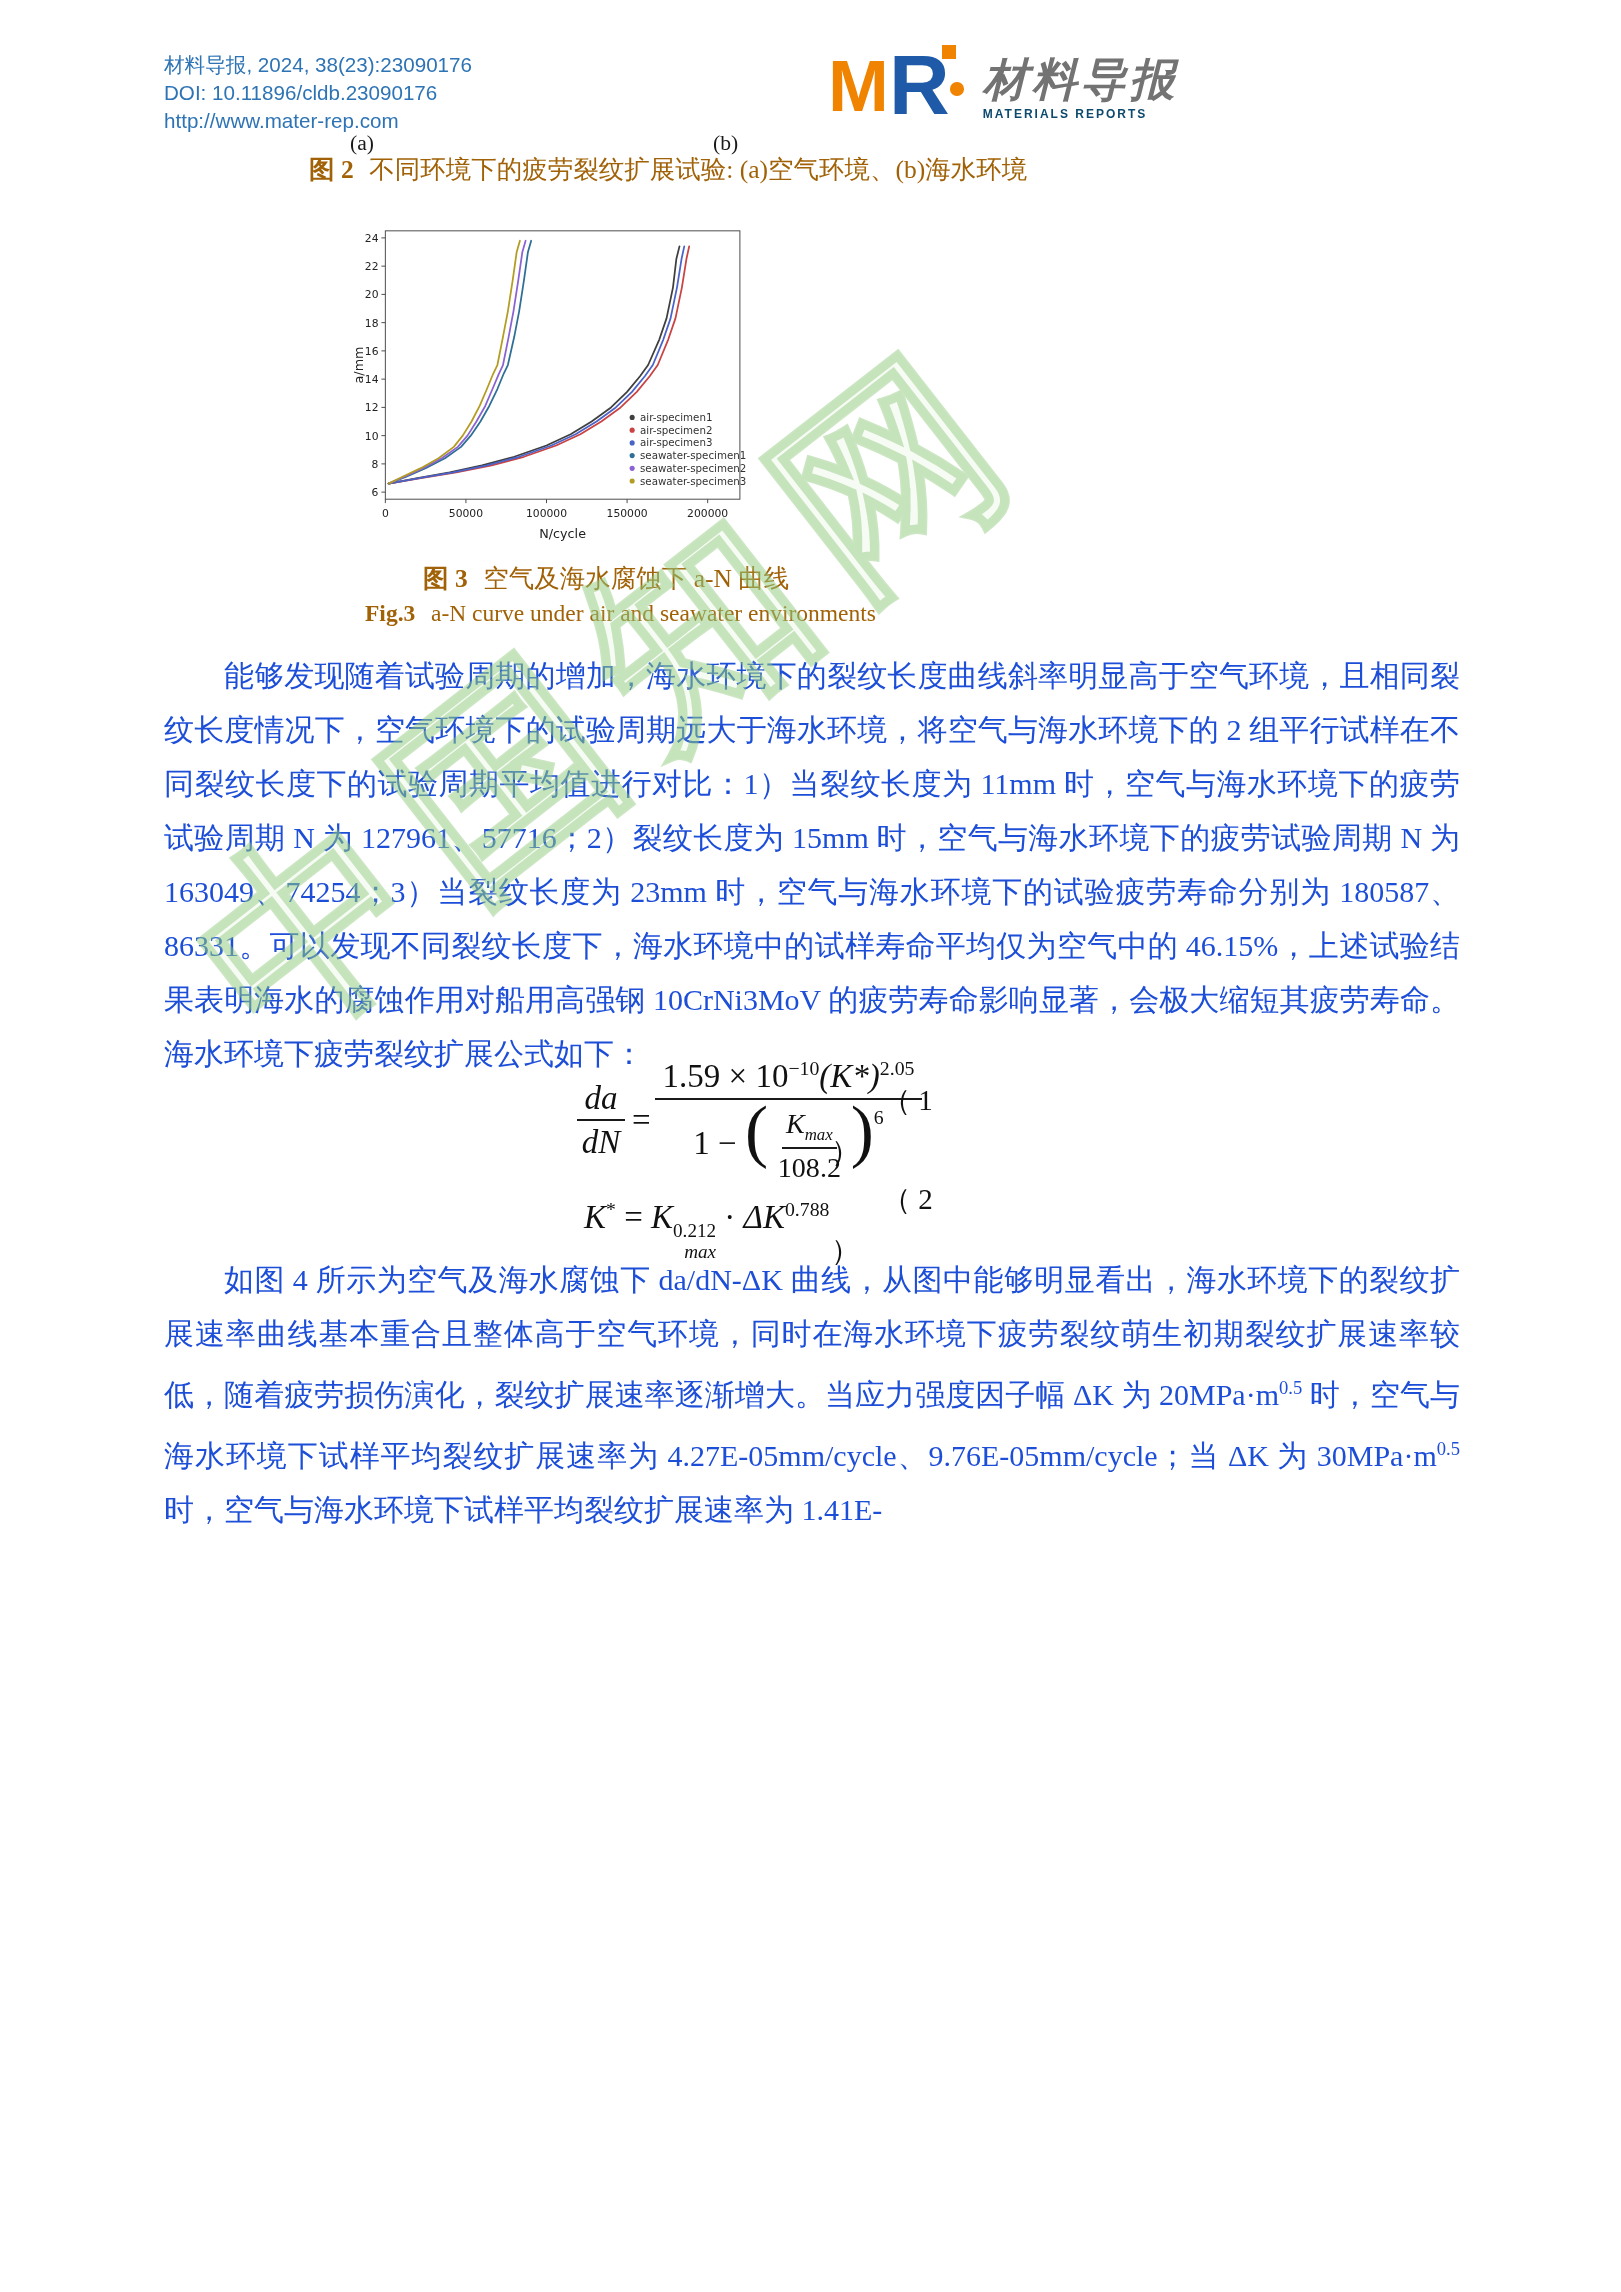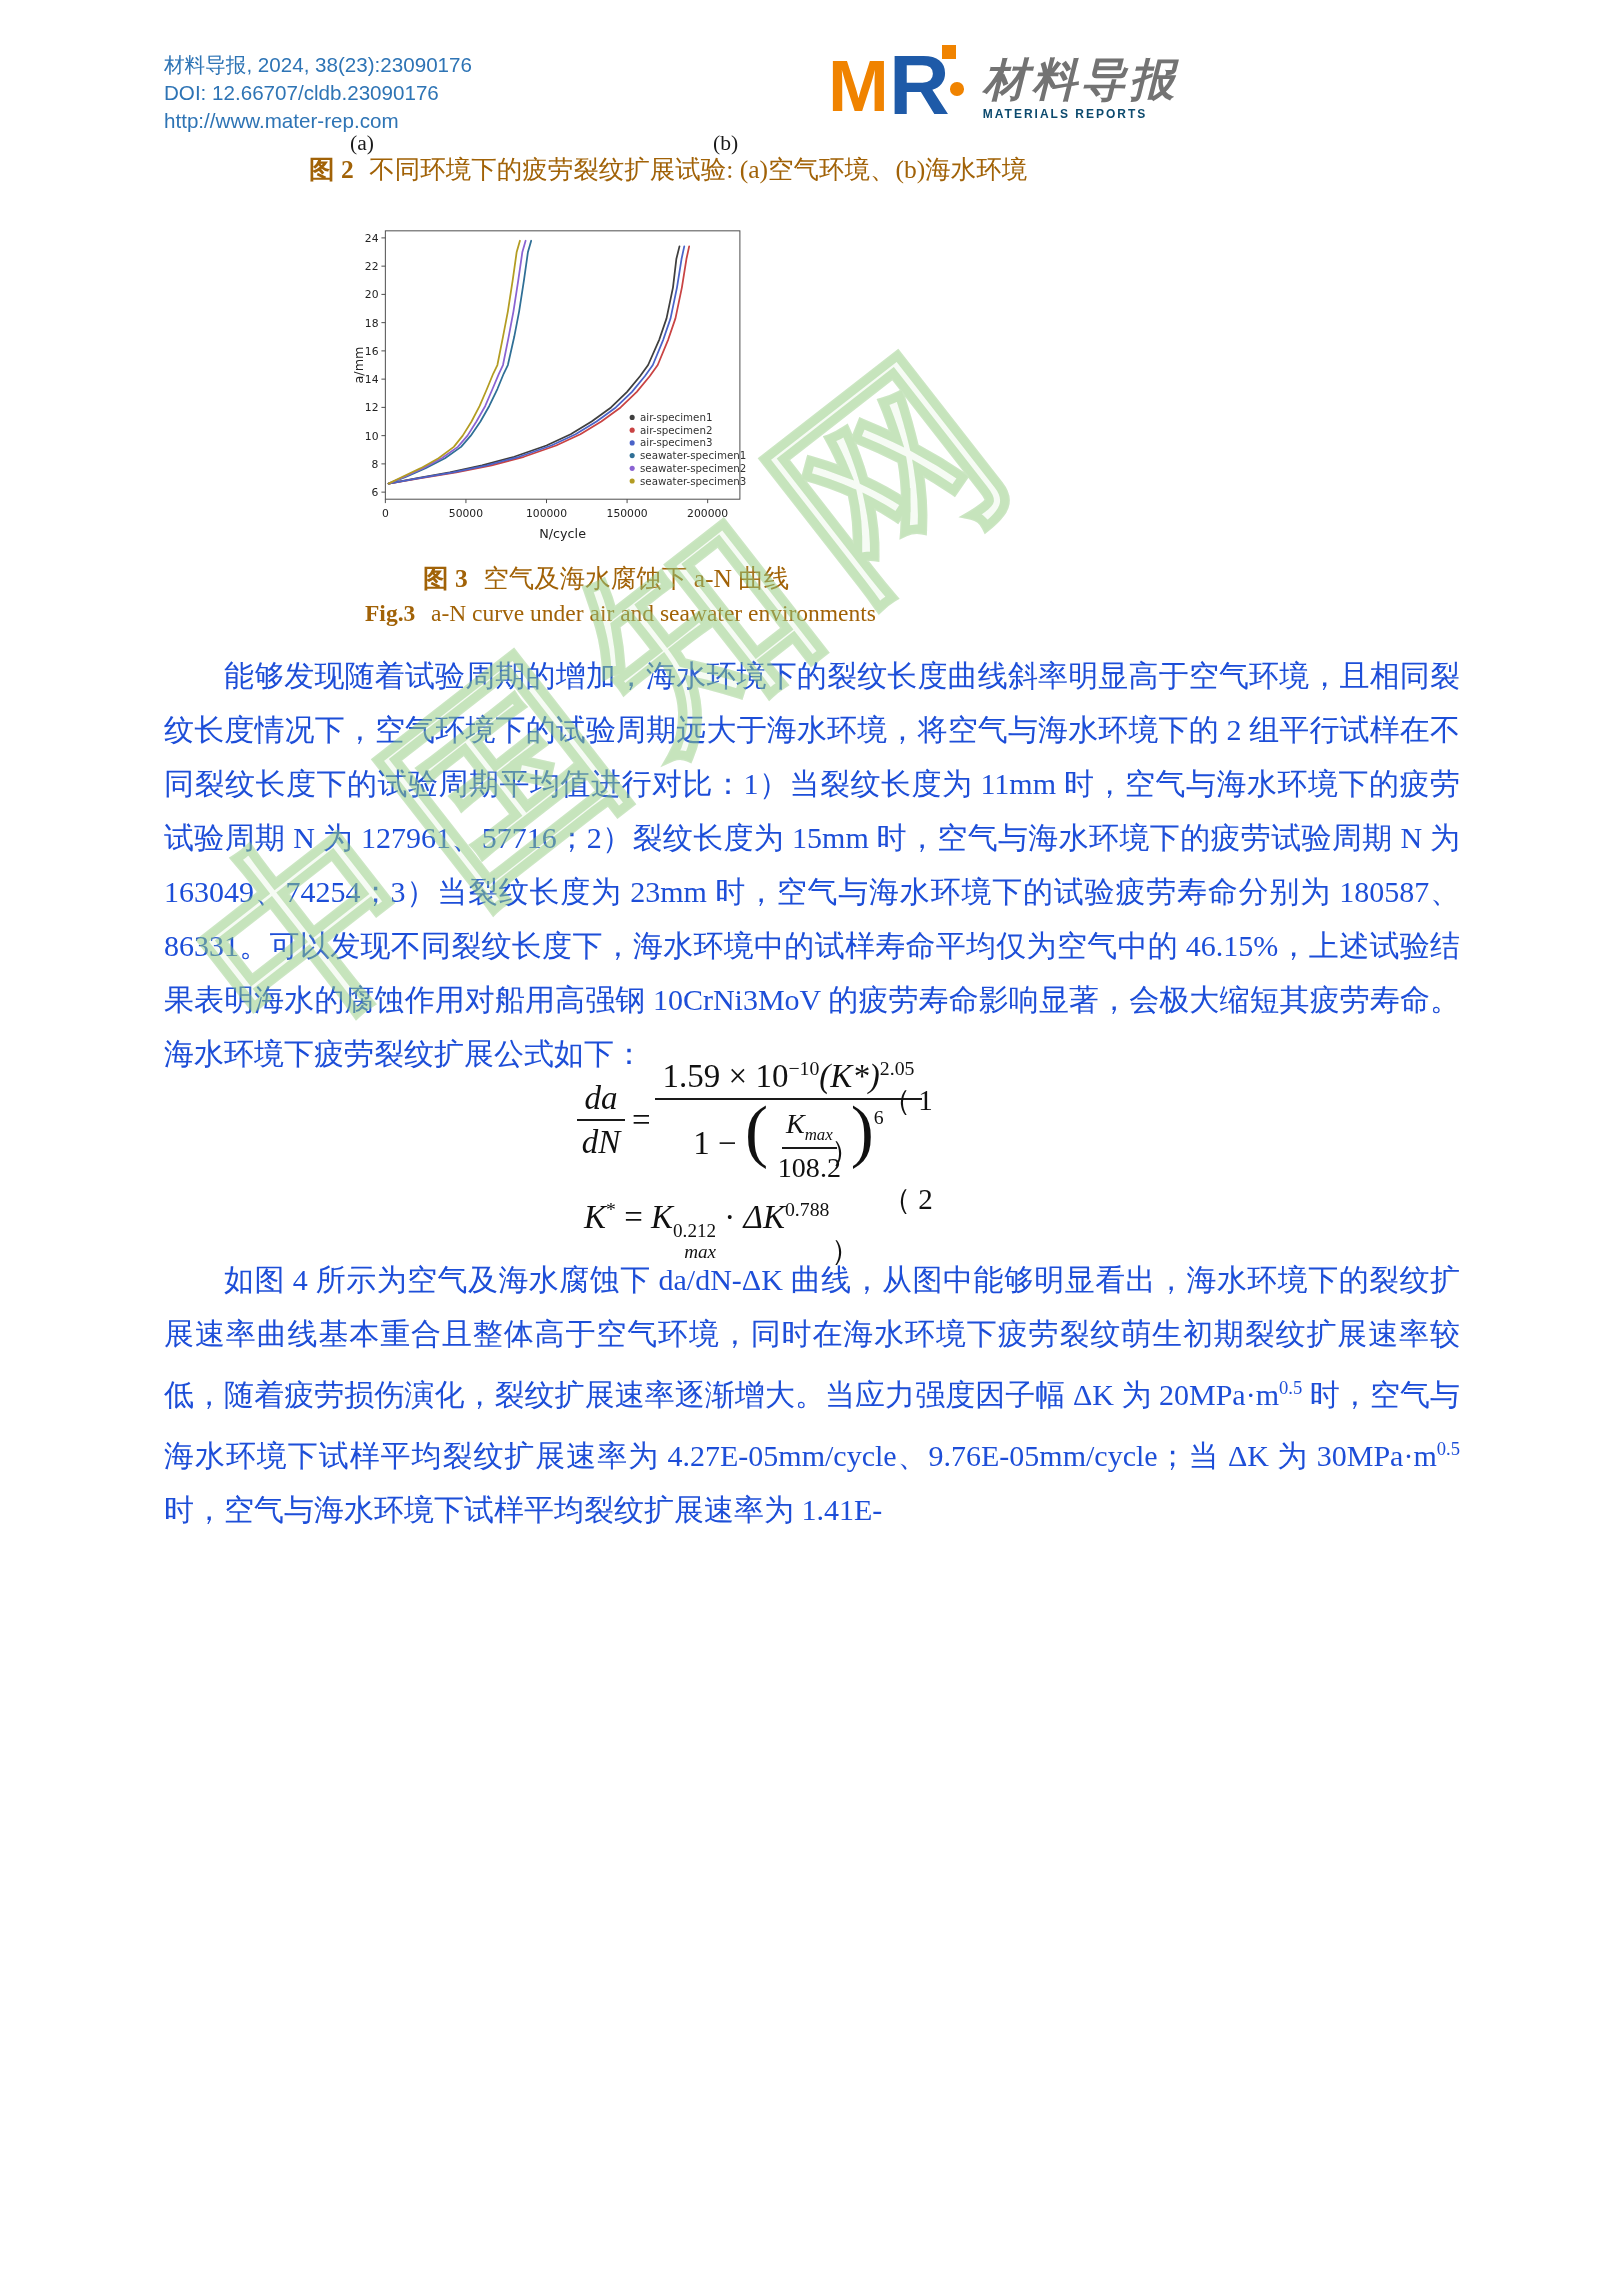--- a/index.html
+++ b/index.html
@@ -87,21 +87,21 @@
 </style>
 </head>
 <body>
 
 <div class="page">
 
   <div class="watermark">中国知网</div>
 
   <div class="hdr-left">
     <div>材料导报, 2024, 38(23):23090176</div>
-    <div>DOI: 12.66707/cldb.23090176</div>
+    <div>DOI: 10.11896/cldb.23090176</div>
     <div>http://www.mater-rep.com</div>
   </div>
 
   <div class="logo">
     <div class="logo-mr">
       <span class="logo-m">M</span>
       <span class="logo-r">R</span>
       <span class="dot dot1"></span>
       <span class="dot dot2"></span>
     </div>

